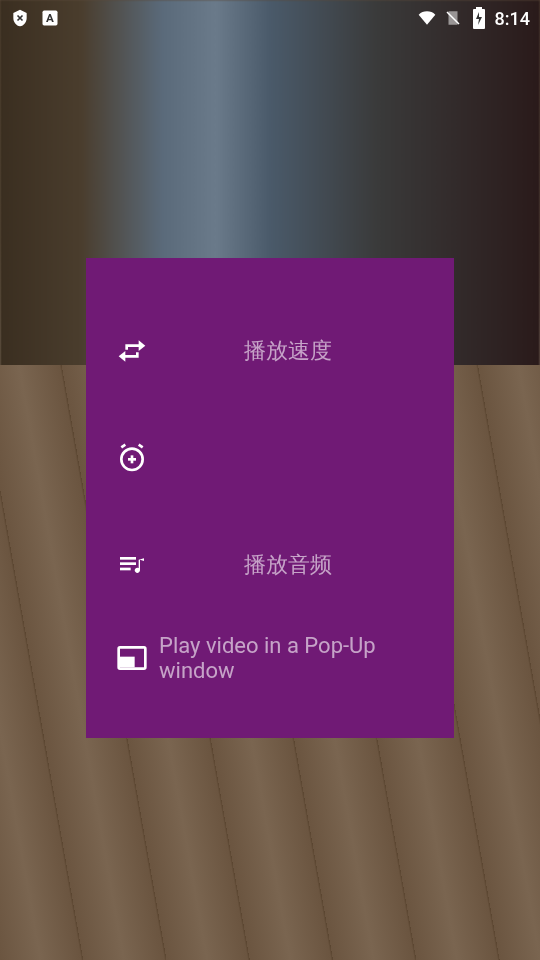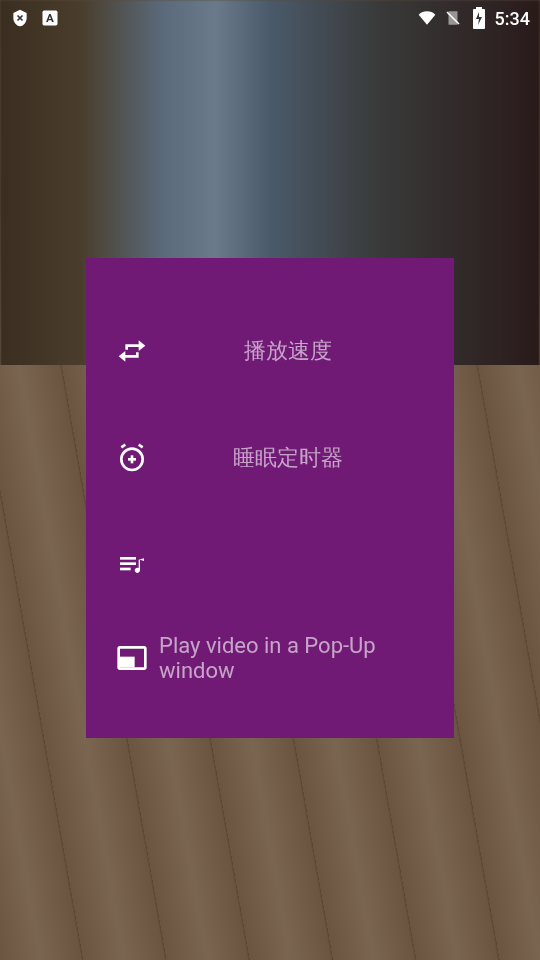--- a/index.html
+++ b/index.html
@@ -172,21 +172,21 @@
         <line x1="4" y1="4" x2="20" y2="20" stroke="white" stroke-width="2"></line>
       </svg>
     </span>
     <span class="status-icon">
       <svg width="14" height="22" viewBox="0 0 14 22" fill="white">
         <rect x="1" y="2" width="12" height="20" rx="1" fill="white"></rect>
         <rect x="4" y="0" width="6" height="2" fill="white"></rect>
         <path d="M7 5 L4 12 L7 12 L6 18 L10 10 L7 10 Z" fill="#333"></path>
       </svg>
     </span>
-    <span class="time">5:34</span>
+    <span class="time">8:14</span>
   </div>
 </div>
 
 <div class="menu-panel">
 
   <div class="menu-item">
     <span class="menu-icon">
       <svg width="32" height="32" viewBox="0 0 24 24" fill="white">
         <path d="M7 7 L17 7 L17 4 L22 8 L17 12 L17 9 L9 9 L9 11 L7 11 Z"></path>
         <path d="M17 17 L7 17 L7 20 L2 16 L7 12 L7 15 L15 15 L15 13 L17 13 Z"></path>
@@ -198,32 +198,32 @@
   <div class="menu-item">
     <span class="menu-icon">
       <svg width="32" height="32" viewBox="0 0 24 24" fill="none" stroke="white" stroke-width="2">
         <circle cx="12" cy="13" r="8"></circle>
         <line x1="12" y1="10" x2="12" y2="16"></line>
         <line x1="9" y1="13" x2="15" y2="13"></line>
         <line x1="4" y1="4" x2="7" y2="2"></line>
         <line x1="20" y1="4" x2="17" y2="2"></line>
       </svg>
     </span>
-    <span class="menu-label">睡眠定时器</span>
   </div>
 
   <div class="menu-item">
     <span class="menu-icon">
       <svg width="32" height="32" viewBox="0 0 24 24" fill="white">
         <rect x="3" y="6" width="12" height="2"></rect>
         <rect x="3" y="10" width="12" height="2"></rect>
         <rect x="3" y="14" width="8" height="2"></rect>
         <path d="M18 8 L18 16 C18 17 17 18 16 18 C15 18 14 17 14 16 C14 15 15 14 16 14 C16.5 14 17 14.2 17 14.2 L17 8 L21 7 L21 9 Z"></path>
       </svg>
     </span>
+    <span class="menu-label">播放音频</span>
   </div>
 
   <div class="menu-item">
     <span class="menu-icon">
       <svg width="32" height="28" viewBox="0 0 24 20" fill="none" stroke="white" stroke-width="2">
         <rect x="2" y="2" width="20" height="16" rx="1"></rect>
         <rect x="4" y="10" width="9" height="6" fill="white"></rect>
       </svg>
     </span>
     <span class="menu-label-left">Play video in a Pop-Up window</span>

